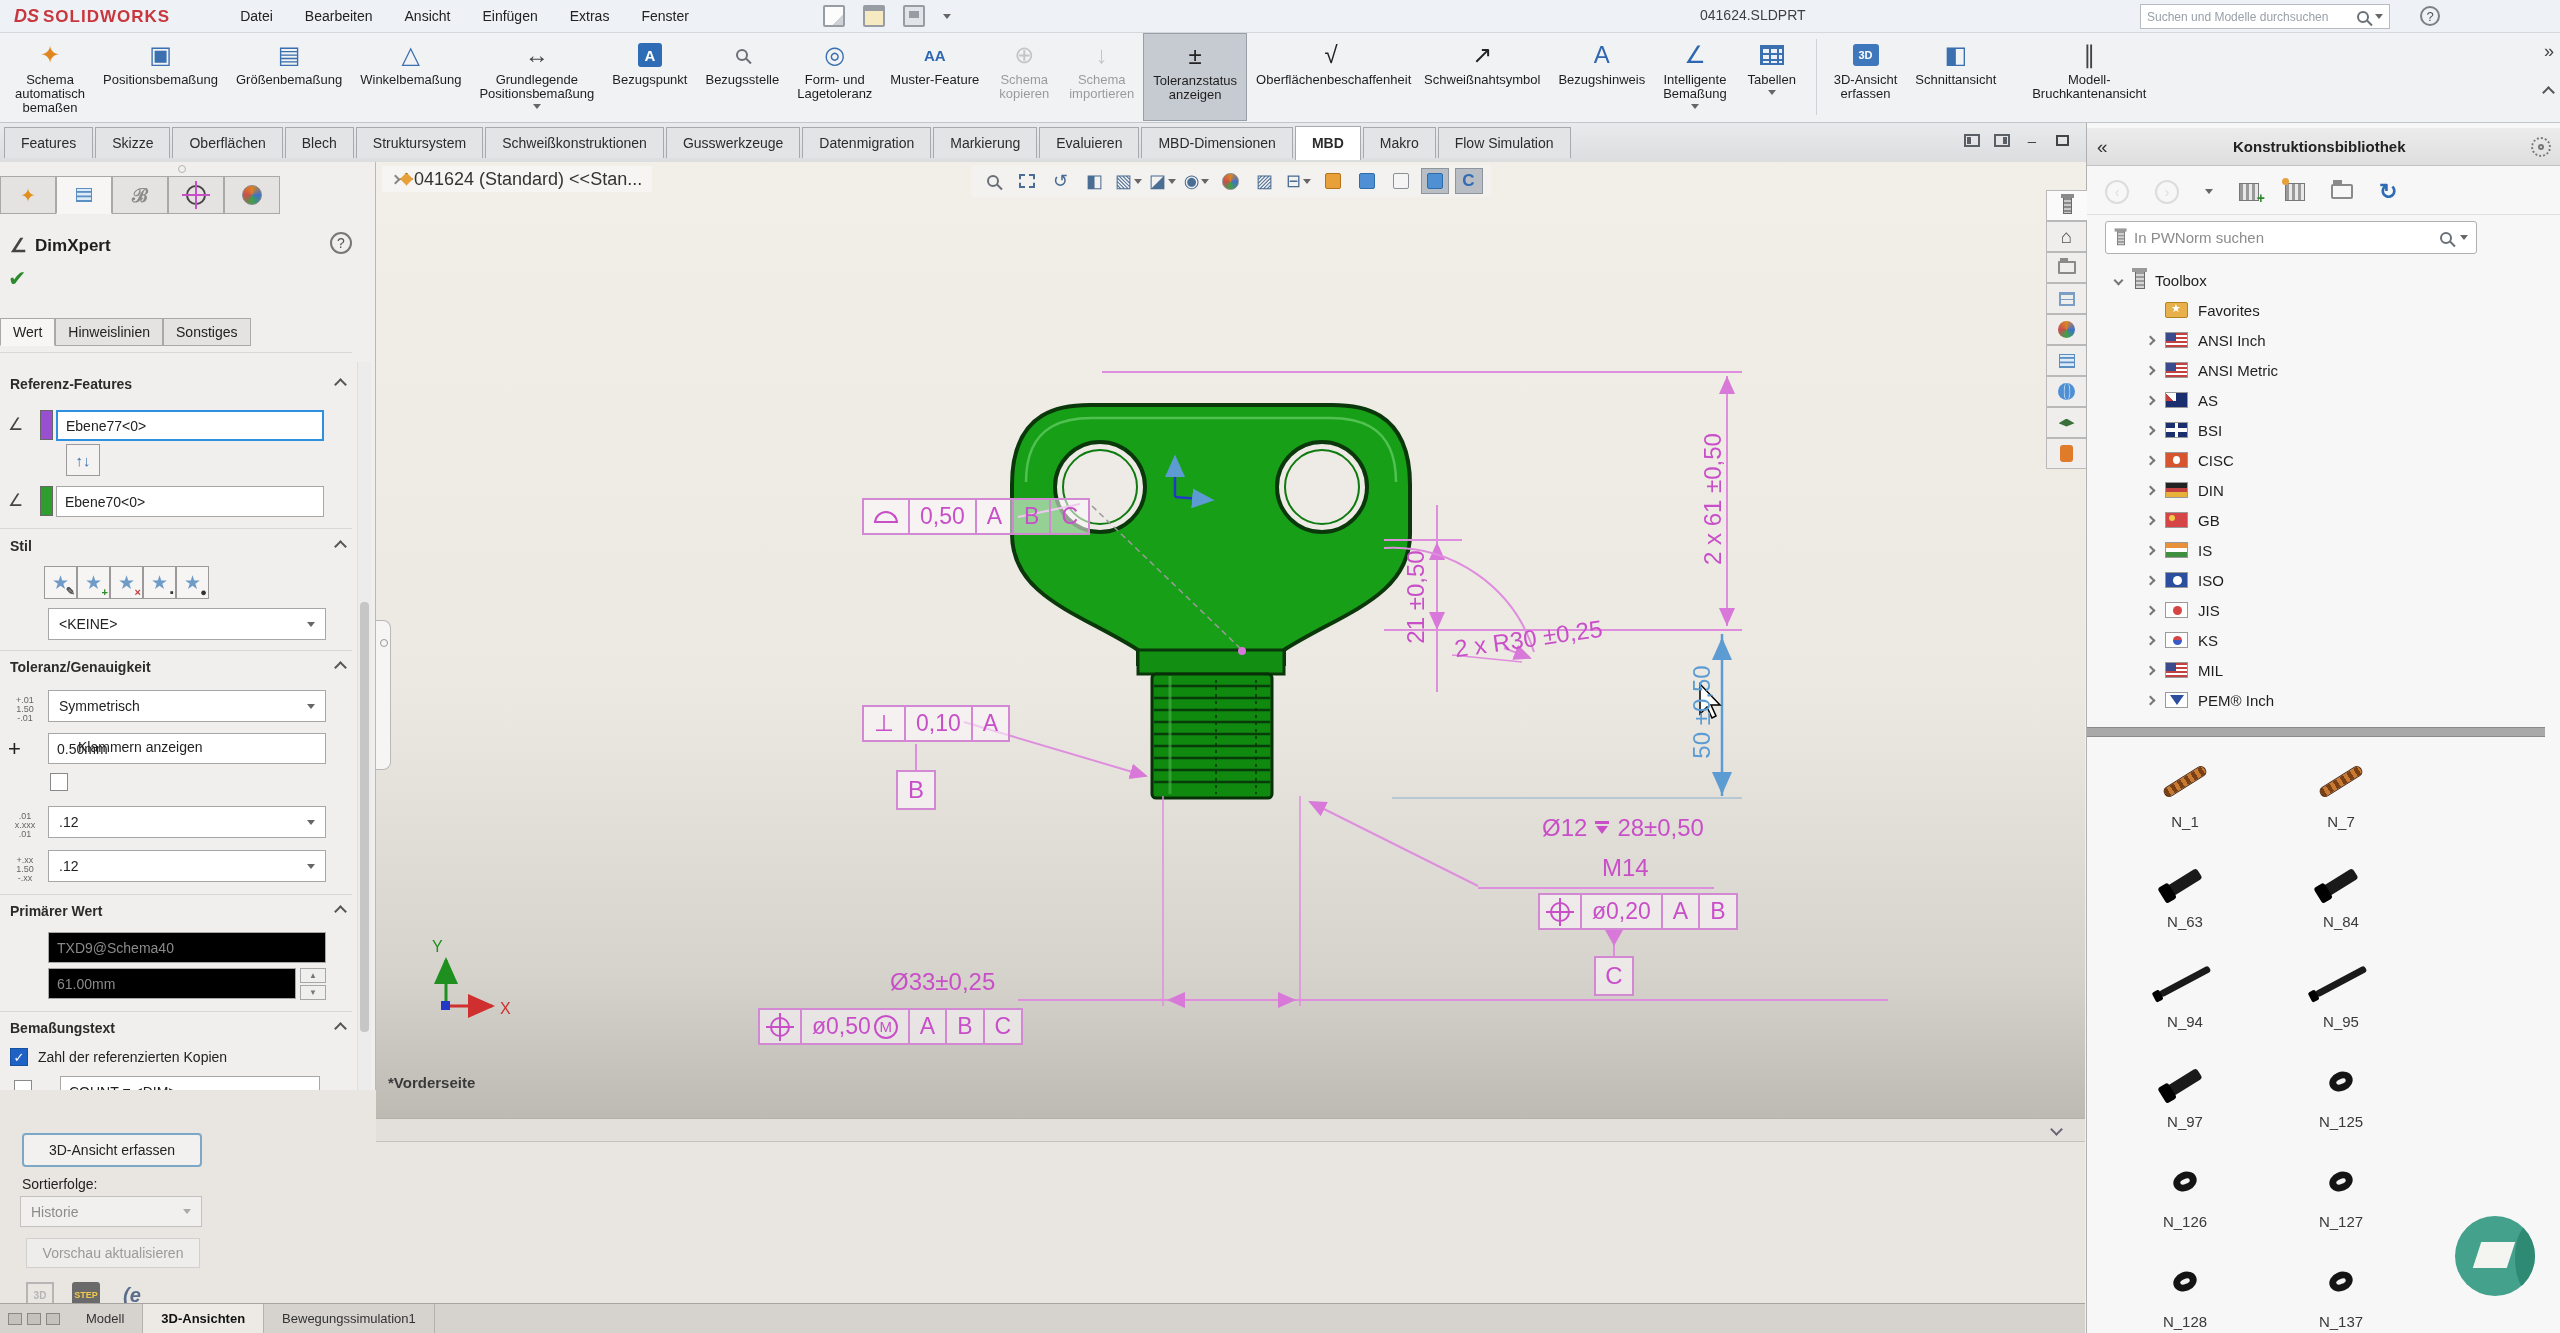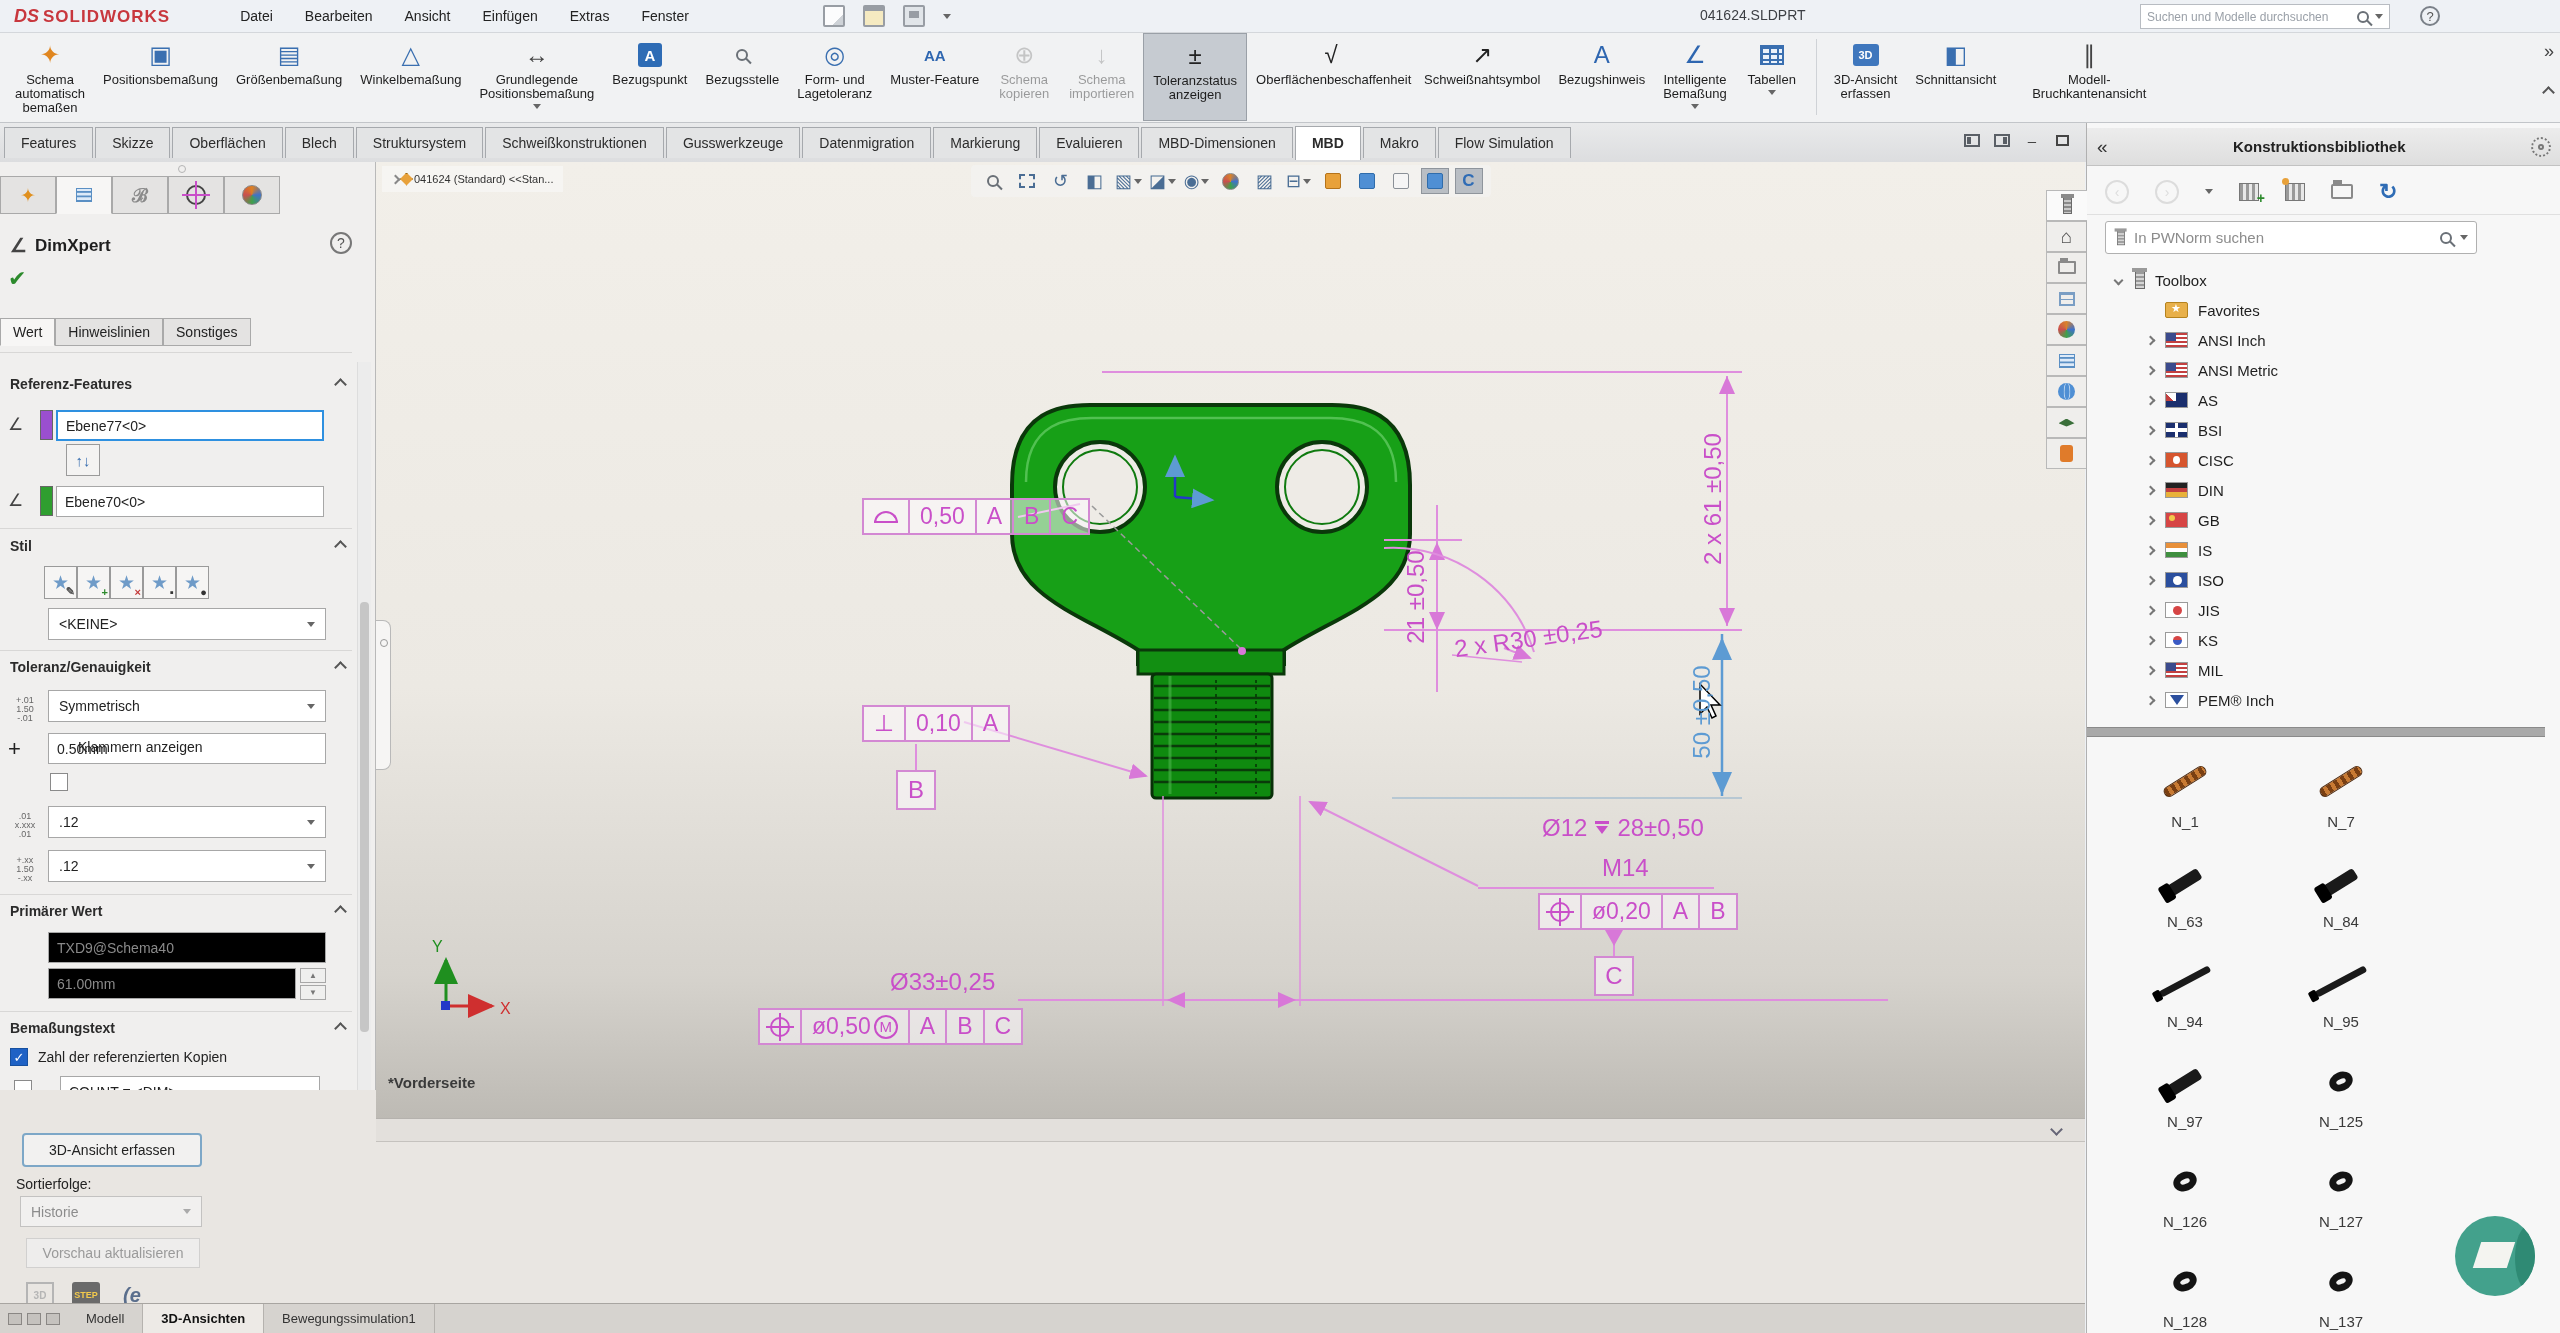--- a/index.html
+++ b/index.html
@@ -93,21 +93,21 @@
   .cb.checked{background:#1f62c5;border-color:#17509f;color:#fff;font-size:13px;display:flex;align-items:center;justify-content:center}
   .cblabel{position:absolute;font-size:14px;color:#222}
   .spin{position:absolute;left:300px;width:26px;height:15px;border:1px solid #a7a7a7;background:#efefee;display:flex;align-items:center;justify-content:center;font-size:8px;color:#777}
   .pm-scro{position:absolute;left:357px;top:200px;width:14px;height:728px;background:#ececec;border-left:1px solid #ddd}
   .pm-thumb{position:absolute;left:2px;width:9px;border-radius:4px;background:#c6c6c6}
   .pm-handle{position:absolute;left:376px;top:620px;width:15px;height:150px;background:#f6f5f4;border:1px solid #b9b9b9;border-left:none;border-radius:0 8px 8px 0;z-index:6}
   .pm-handle::after{content:'';position:absolute;left:4px;top:18px;width:6px;height:6px;border:1px solid #999;border-radius:50%}
 
   
   .viewport{position:absolute;left:376px;top:162px;width:1709px;height:956px;background:linear-gradient(180deg,#f2efe9 0%,#ece9e3 55%,#d6d3cd 85%,#bdbab4 100%);overflow:hidden}
-  .doctab{position:absolute;left:6px;top:4px;height:26px;display:flex;align-items:center;gap:1px;padding:0 10px;background:rgba(250,250,250,.55);font-size:11px;color:#333}
+  .doctab{position:absolute;left:6px;top:4px;height:26px;display:flex;align-items:center;gap:1px;padding:0 10px;background:rgba(250,250,250,.55);font-size:18px;color:#333}
   .diamond{width:13px;height:13px;background:#e8a13a;border:1px solid #9a6a14;transform:rotate(0deg);clip-path:polygon(50% 0,100% 50%,50% 100%,0 50%)}
   .hud{position:absolute;left:50%;top:3px;transform:translateX(-50%);display:flex;align-items:center;gap:6px;background:rgba(244,244,244,.55);padding:3px 8px;border-radius:4px}
   .hudb{width:28px;height:26px;display:flex;align-items:center;justify-content:center;font-size:18px;color:#4a6d94;gap:2px}
   .hudb.on{background:#b9bec4;border:1px solid #8f959c}
   .i-magbox{width:16px;height:14px;border:2px dashed #4a6d94}
   .sq{width:16px;height:16px;border-radius:2px}
   .sq.blue{background:#4f8fd4;border:1px solid #2f6cab}
   .sq.orange{background:#e8a13a;border:1px solid #b5731a}
   .sq.outline{background:#f5f5f5;border:1px solid #8a9097}
   .i-ball{width:17px;height:17px;border-radius:50%;background:conic-gradient(#d9822b,#3f72c9,#3fa04a,#c94f4f,#d9822b);border:1px solid #888}
@@ -129,21 +129,21 @@
   .sym-depth::before{content:'';position:absolute;left:2px;right:2px;top:1px;height:3px;background:#c94fc9}
   .sym-depth::after{content:'';position:absolute;left:3px;top:6px;border-left:6px solid transparent;border-right:6px solid transparent;border-top:8px solid #c94fc9}
   .circm{width:24px;height:24px;border:2px solid #c94fc9;border-radius:50%;font-size:15px;display:inline-flex;align-items:center;justify-content:center}
 
   
   .collapsebar{position:absolute;left:376px;top:1118px;width:1709px;height:24px;background:#e3e0dc;border-top:1px solid #b5b2ae;border-bottom:1px solid #c5c2be}
   .collapsebar .chev{position:absolute;right:24px;top:6px;border-color:#667}
   .lowerleft{position:absolute;left:0;top:1090px;width:376px;height:243px;background:#e9e6e2}
   .lowermid{position:absolute;left:376px;top:1142px;width:1709px;height:161px;background:#e9e6e2}
   .capbtn{position:absolute;left:22px;top:43px;width:180px;height:34px;background:#f2f1f0;border:2px solid #7da7c7;border-radius:4px;font-size:14px;color:#222;display:flex;align-items:center;justify-content:center}
-  .sortlbl{position:absolute;left:16px;top:86px;font-size:14px;color:#222}
+  .sortlbl{position:absolute;left:22px;top:86px;font-size:14px;color:#222}
   .sortdrop{position:absolute;left:20px;top:106px;width:182px;height:31px;background:#f1f0ef;border:1px solid #c3c2c1;display:flex;align-items:center;justify-content:space-between;padding:0 10px;font-size:14px;color:#8c8c8c}
   .refbtn{position:absolute;left:26px;top:148px;width:174px;height:30px;background:#eeedec;border:1px solid #d1d0cf;font-size:14px;color:#9a9a9a;display:flex;align-items:center;justify-content:center}
   .llicons{position:absolute;left:26px;top:192px;display:flex;gap:18px;align-items:center}
   .lli{width:28px;height:26px;display:flex;align-items:center;justify-content:center;font-size:12px}
   .lli.cap3d{border:2px solid #b5b5b5;color:#b5b5b5;font-size:10px;font-weight:bold}
   .lli.step{background:#6a6a6a;color:#f2c94c;font-size:9px;font-weight:bold;border-radius:3px}
   .lli.edrw{color:#5a6e8c;font-size:20px;font-weight:bold;font-style:italic}
 
   
   .bottombar{position:absolute;left:0;top:1303px;width:2085px;height:30px;background:#d6d3cf;border-top:1px solid #a8a5a1;display:flex;align-items:stretch}

